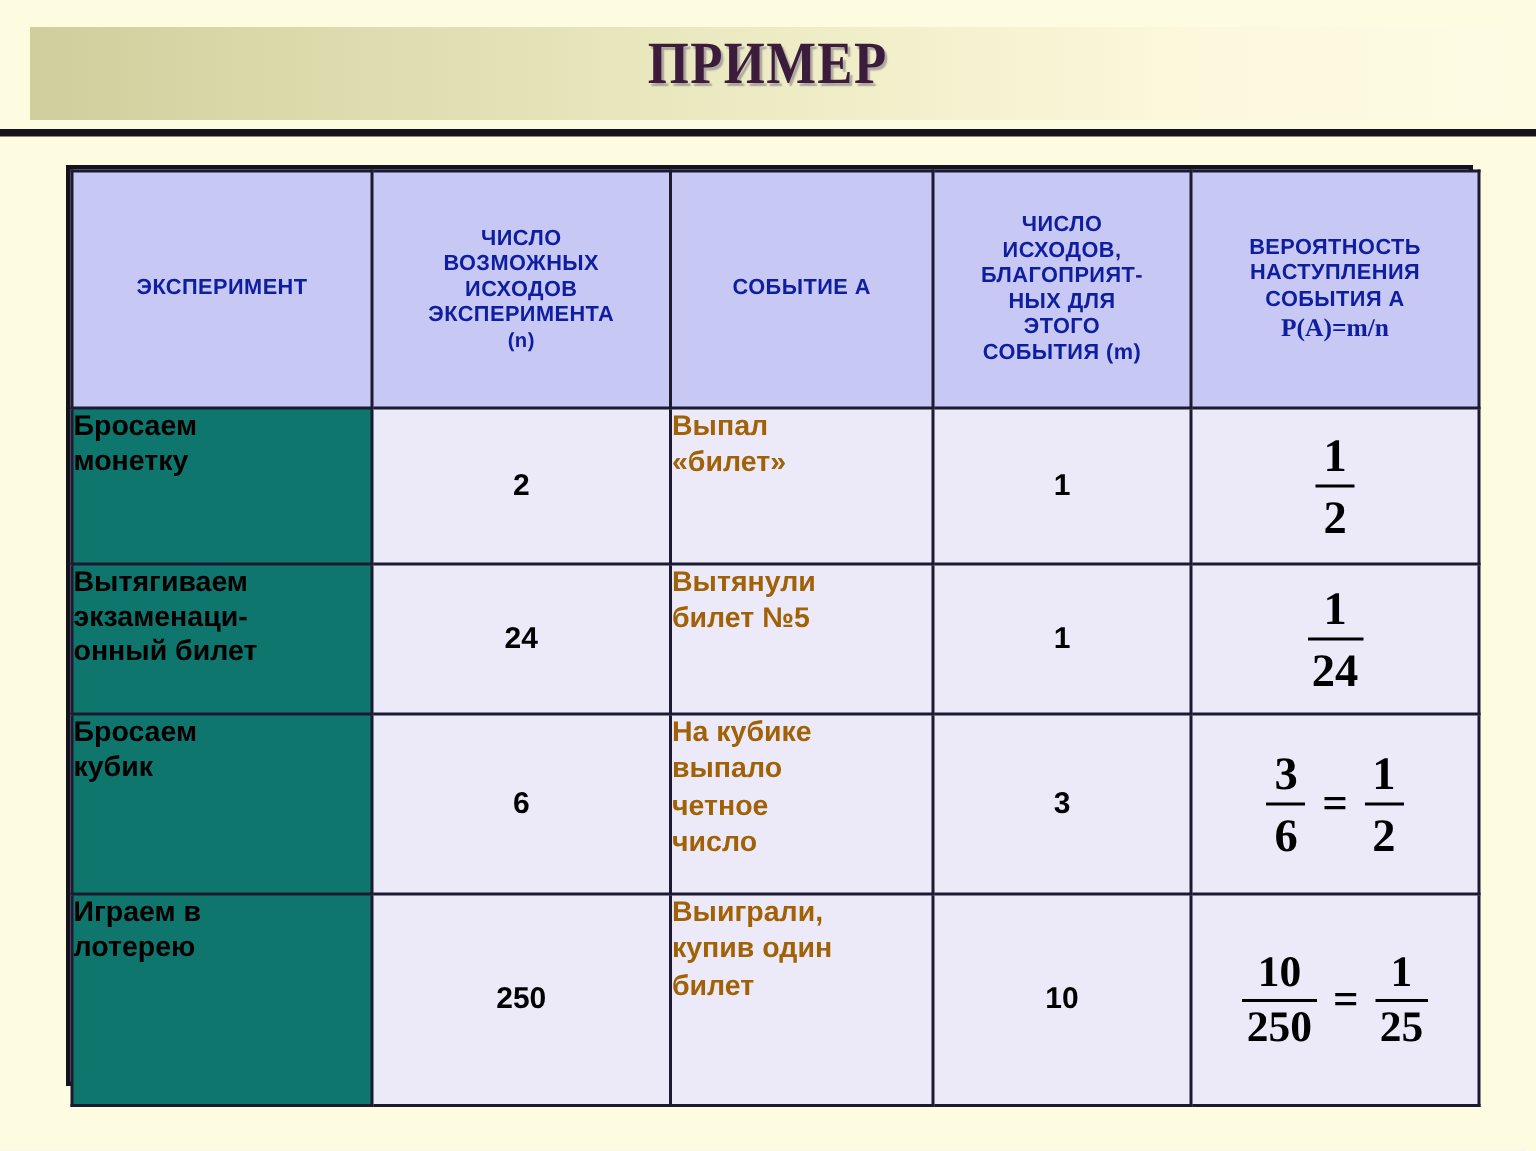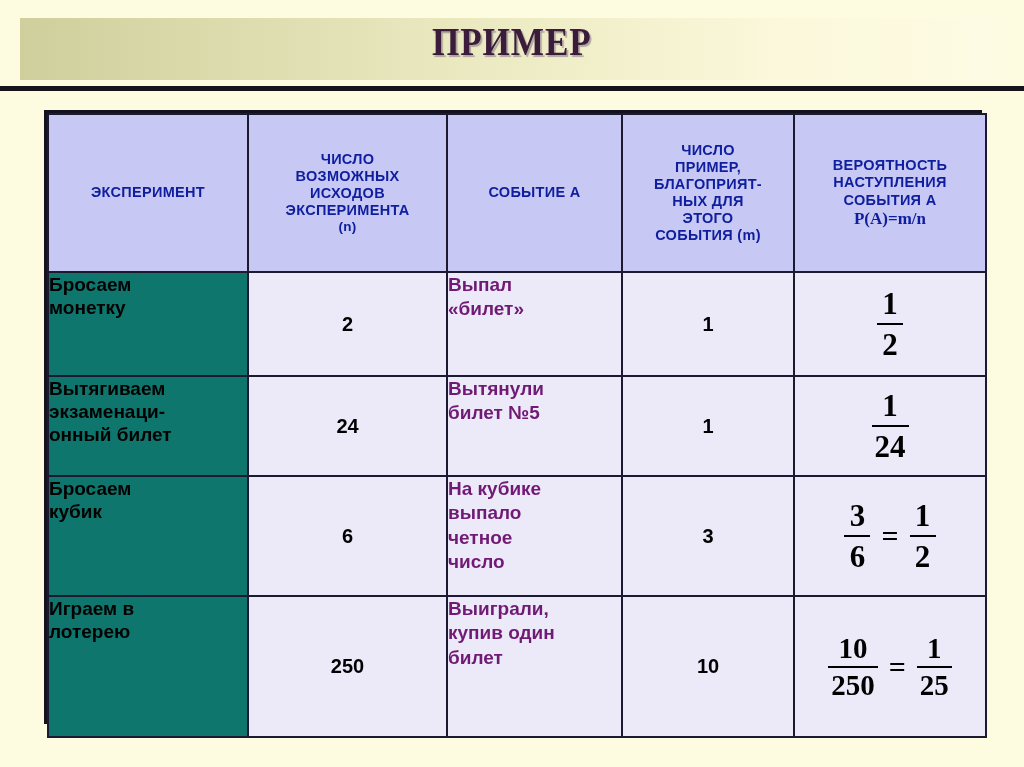--- a/index.html
+++ b/index.html
@@ -126,21 +126,21 @@
   td.c-num {
     background: #eceaf9;
     color: #000000;
     font-weight: bold;
     font-size: 20px;
     vertical-align: middle;
     text-align: center;
   }
   td.c-event {
     background: #eceaf9;
-    color: #701a75;
+    color: #a16207;
     font-weight: bold;
     font-size: 19px;
     line-height: 1.28;
     vertical-align: top;
     text-align: left;
     padding: 8px 0 0 14px;
   }
   td.c-fav {
     background: #eceaf9;
     color: #000000;
@@ -223,21 +223,21 @@
             <div>ВОЗМОЖНЫХ</div>
             <div>ИСХОДОВ</div>
             <div>ЭКСПЕРИМЕНТА</div>
             <div class="sub">(n)</div>
           </th>
           <th class="hcell">
             <div>СОБЫТИЕ А</div>
           </th>
           <th class="hcell">
             <div>ЧИСЛО</div>
-            <div>ПРИМЕР,</div>
+            <div>ИСХОДОВ,</div>
             <div>БЛАГОПРИЯТ-</div>
             <div>НЫХ ДЛЯ</div>
             <div>ЭТОГО</div>
             <div>СОБЫТИЯ (m)</div>
           </th>
           <th class="hcell">
             <div>ВЕРОЯТНОСТЬ</div>
             <div>НАСТУПЛЕНИЯ</div>
             <div>СОБЫТИЯ А</div>
             <div class="pa">P(A)=m/n</div>

